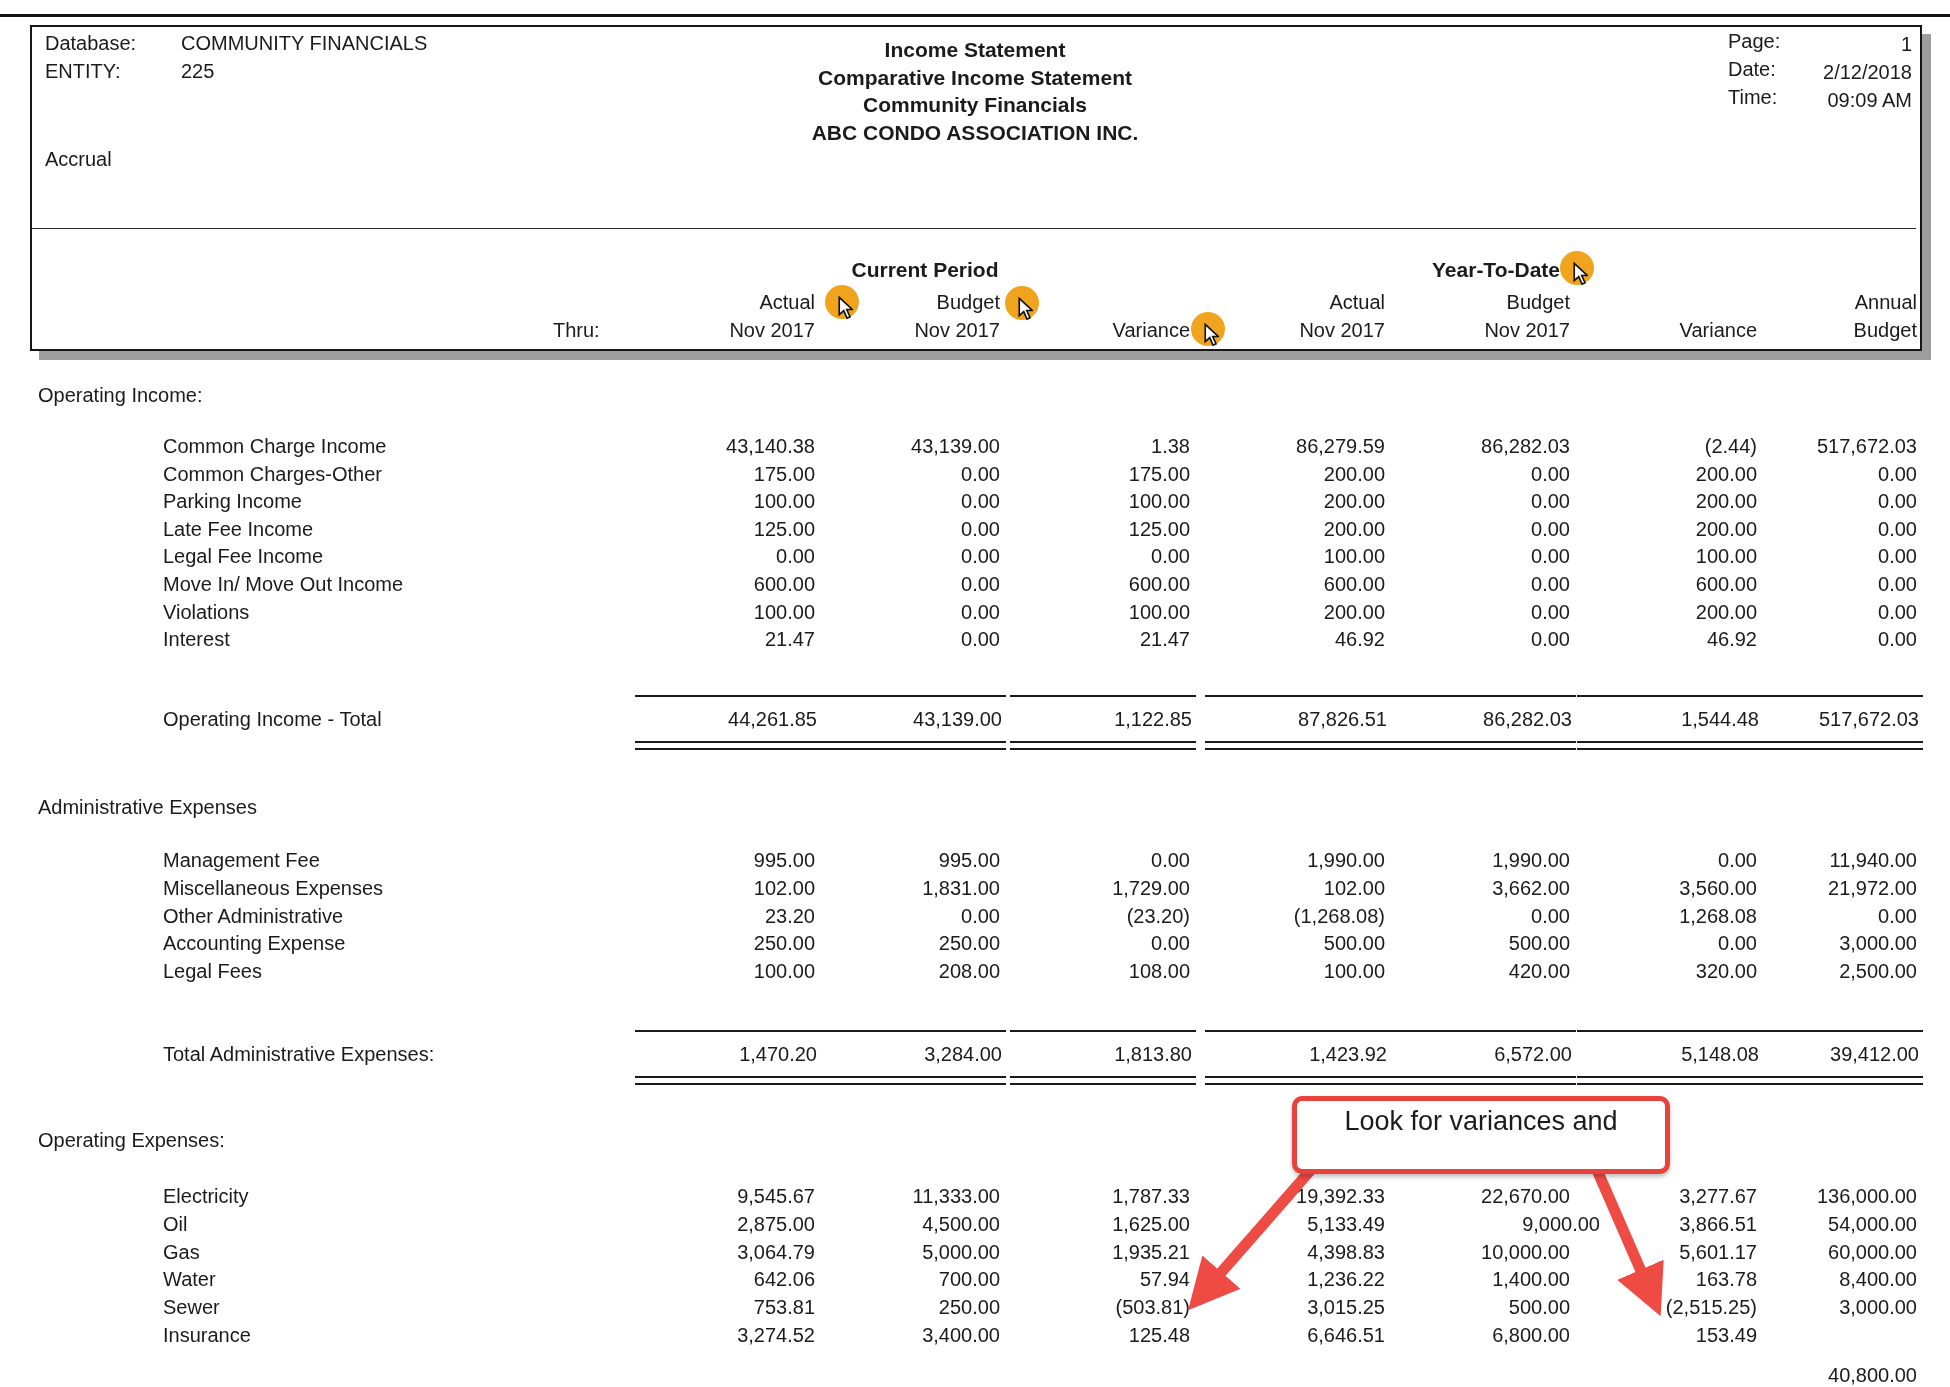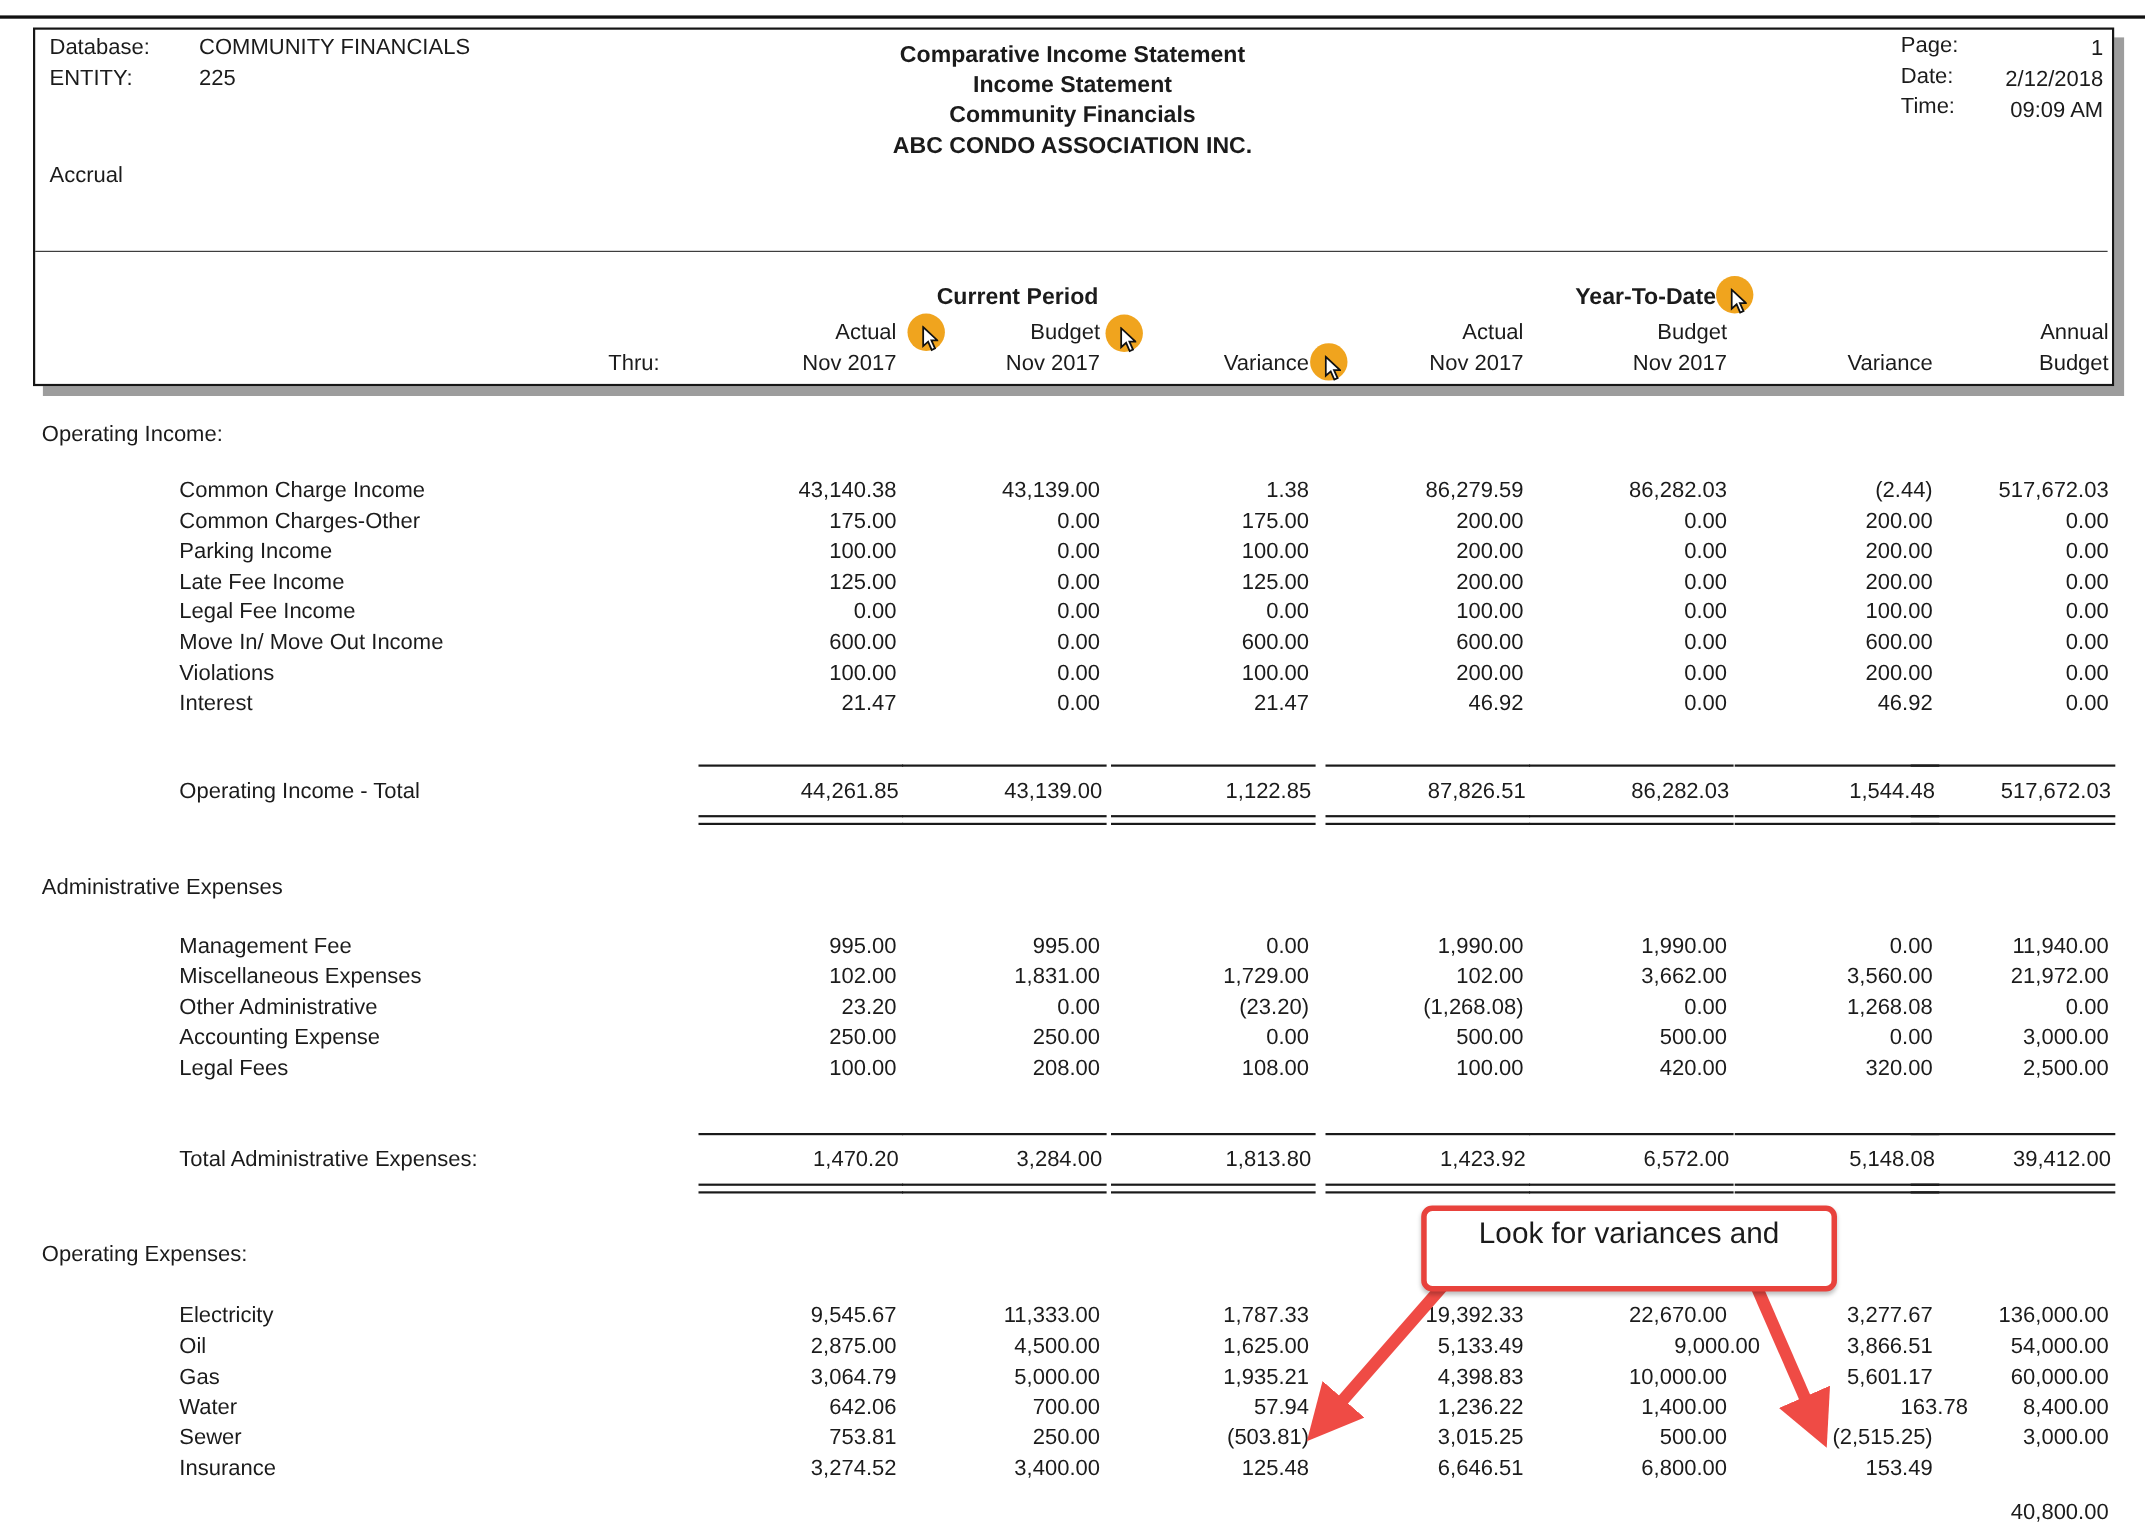--- a/index.html
+++ b/index.html
@@ -53,22 +53,22 @@
 
   <div class="header-box"></div>
 
   <div class="abs" style="left:45px;top:32px;">Database:</div>
   <div class="abs" style="left:181px;top:32px;">COMMUNITY FINANCIALS</div>
   <div class="abs" style="left:45px;top:60px;">ENTITY:</div>
   <div class="abs" style="left:181px;top:60px;">225</div>
   <div class="abs" style="left:45px;top:148px;">Accrual</div>
 
   <div class="abs" style="left:625px;top:36px;width:700px;" id="title-block">
+      <div class="title-line">Income Statement</div>
       <div class="title-line">Comparative Income Statement</div>
-      <div class="title-line">Income Statement</div>
       <div class="title-line">Community Financials</div>
       <div class="title-line">ABC CONDO ASSOCIATION INC.</div>
     </div>
 
   <div class="abs" style="left:1728px;top:30px;">Page:</div>
   <div class="abs cell" style="left:1770px;top:30px;width:142px;">1</div>
   <div class="abs" style="left:1728px;top:58px;">Date:</div>
   <div class="abs cell" style="left:1770px;top:58px;width:142px;">2/12/2018</div>
   <div class="abs" style="left:1728px;top:86px;">Time:</div>
   <div class="abs cell" style="left:1770px;top:86px;width:142px;">09:09 AM</div>
@@ -354,21 +354,21 @@
         <div class="cell" style="top: 0px; left: 1557px; width: 200px;">5,601.17</div>
         <div class="cell" style="top: 0px; left: 1717px; width: 200px;">60,000.00</div>
       </div>
       <div class="table-row" style="top: 1265.4px;">
         <div class="row-label">Water</div>
         <div class="cell" style="top: 0px; left: 615px; width: 200px;">642.06</div>
         <div class="cell" style="top: 0px; left: 800px; width: 200px;">700.00</div>
         <div class="cell" style="top: 0px; left: 990px; width: 200px;">57.94</div>
         <div class="cell" style="top: 0px; left: 1185px; width: 200px;">1,236.22</div>
         <div class="cell" style="top: 0px; left: 1370px; width: 200px;">1,400.00</div>
-        <div class="cell" style="top: 0px; left: 1557px; width: 200px; margin-left: 32px;">163.78</div>
+        <div class="cell" style="top: 0px; left: 1557px; width: 200px;">163.78</div>
         <div class="cell" style="top: 0px; left: 1717px; width: 200px;">8,400.00</div>
       </div>
       <div class="table-row" style="top: 1293.2px;">
         <div class="row-label">Sewer</div>
         <div class="cell" style="top: 0px; left: 615px; width: 200px;">753.81</div>
         <div class="cell" style="top: 0px; left: 800px; width: 200px;">250.00</div>
         <div class="cell" style="top: 0px; left: 990px; width: 200px;">(503.81)</div>
         <div class="cell" style="top: 0px; left: 1185px; width: 200px;">3,015.25</div>
         <div class="cell" style="top: 0px; left: 1370px; width: 200px;">500.00</div>
         <div class="cell" style="top: 0px; left: 1557px; width: 200px;">(2,515.25)</div>

